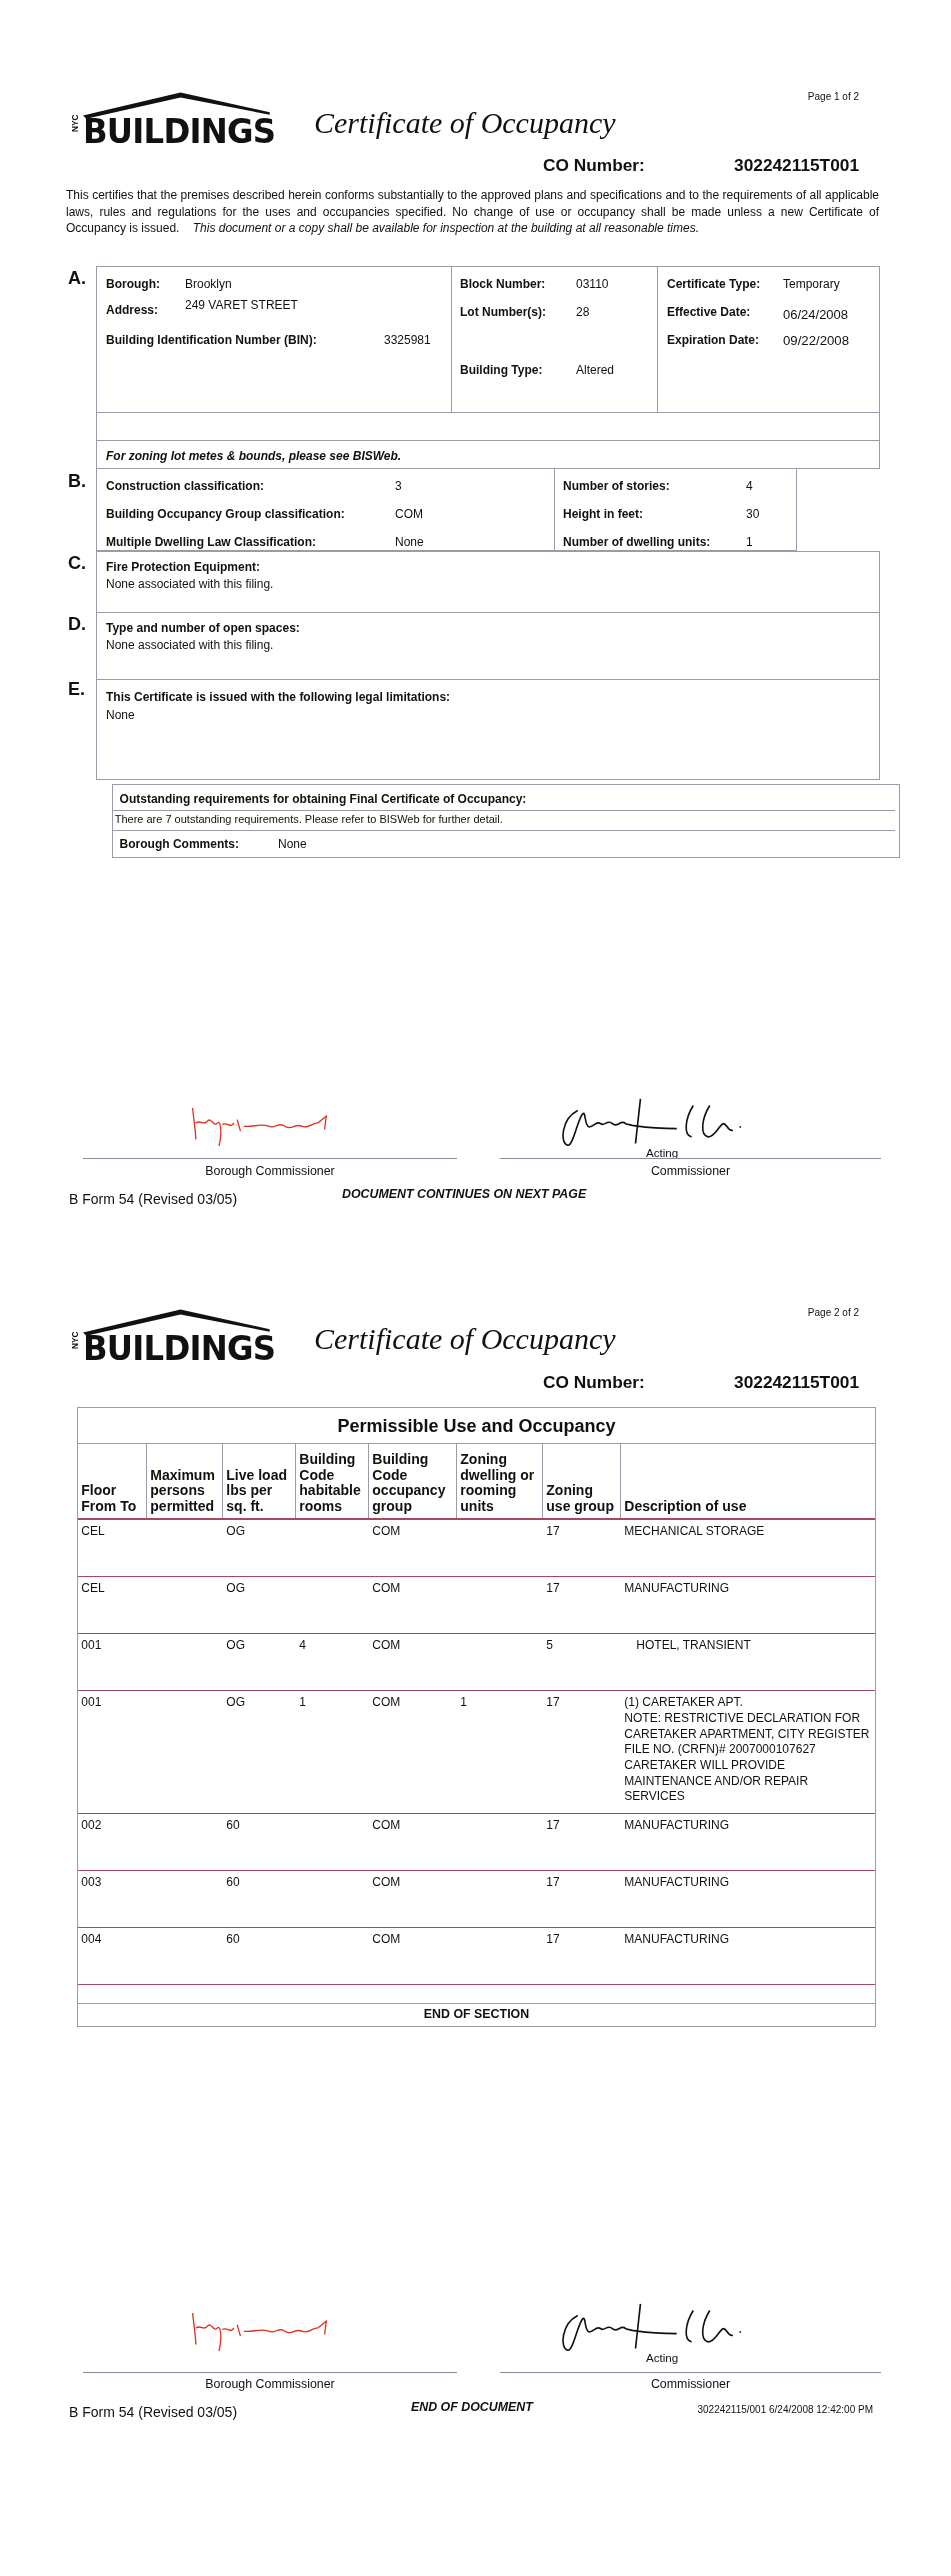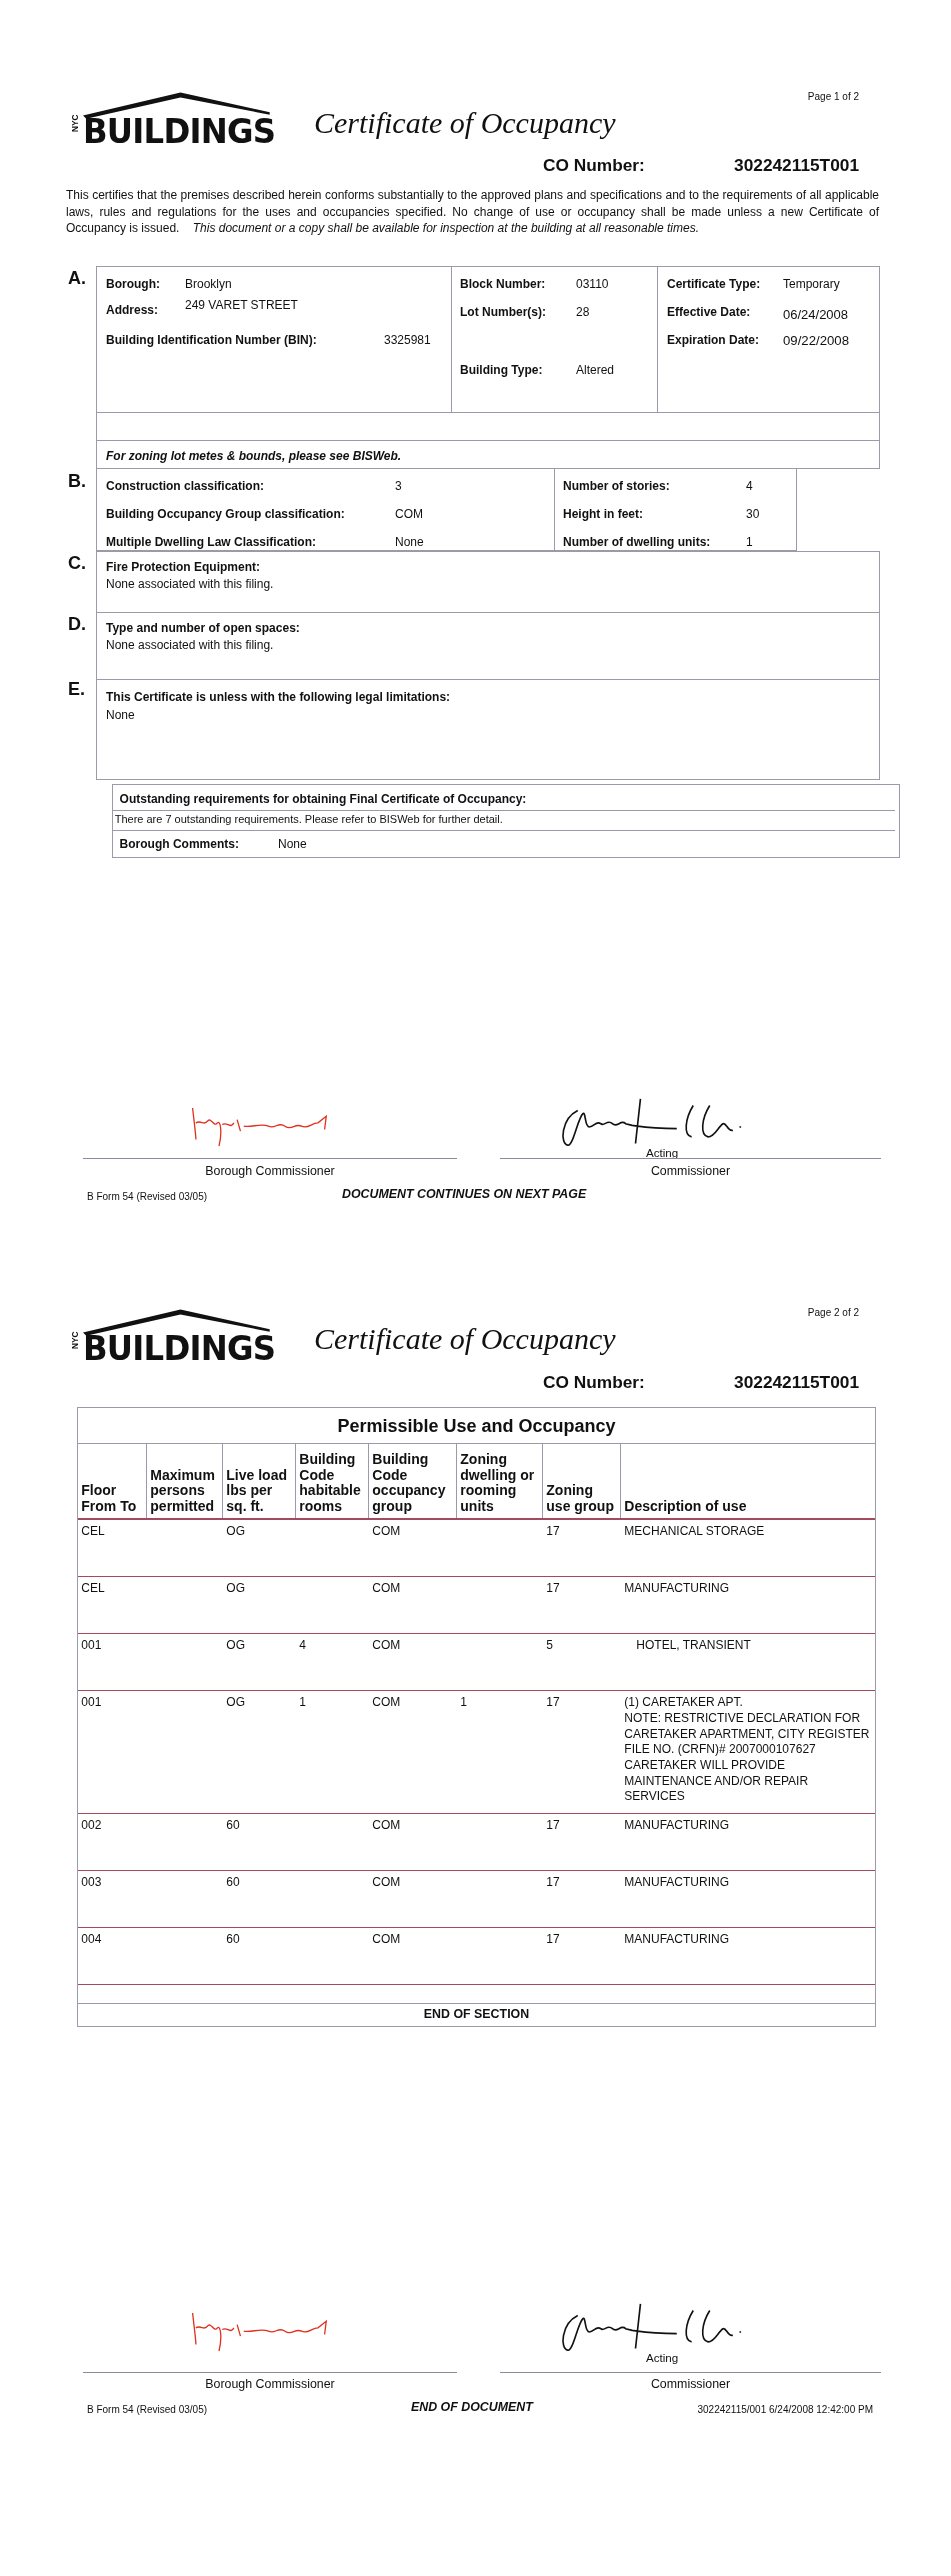--- a/index.html
+++ b/index.html
@@ -31,21 +31,21 @@
   .box { position: absolute; border: 0.8px solid #9a9aa8; box-sizing: border-box; }
   .lbl { font-weight: bold; font-size: 12px; }
   .val { font-size: 12px; }
   .abs { position: absolute; white-space: nowrap; }
 
   .vline { position: absolute; width: 0; border-left: 0.8px solid #9a9aa8; }
   .hline { position: absolute; height: 0; border-top: 0.8px solid #9a9aa8; }
 
   .sig-line { position: absolute; height: 0; border-top: 1.2px solid #8a8a9a; }
   .sig-cap { position: absolute; font-size: 12.4px; text-align: center; }
-  .footer-left { position: absolute; left: 87px; font-size: 10px; }
+  .footer-left { position: absolute; left: 69px; font-size: 14px; }
   .footer-center { position: absolute; font-size: 12.4px; font-weight: bold; font-style: italic; }
   .footer-right { position: absolute; right: 78px; font-size: 10px; }
   .acting { position: absolute; font-size: 11.6px; }
 
   
   .ptable { position: absolute; left: 77px; top: 136px; width: 799px; border: 0.8px solid #9a9aa8;
             box-sizing: border-box; }
   .ptable-title { height: 35px; line-height: 36px; text-align: center; font-size: 18px;
                   font-weight: bold; font-family: "Liberation Sans", sans-serif;
                   border-bottom: 0.8px solid #9a9aa8; }
@@ -137,21 +137,21 @@
   </div>
 
   <div class="sec-letter" style="top:614px">D.</div>
   <div class="box" style="left:96px; top:612px; width:784px; height:68px;">
     <span class="abs lbl" style="left:9px; top:8.3px">Type and number of open spaces:</span>
     <span class="abs val" style="left:9px; top:25px">None associated with this filing.</span>
   </div>
 
   <div class="sec-letter" style="top:679px">E.</div>
   <div class="box" style="left:96px; top:679px; width:784px; height:101px;">
-    <span class="abs lbl" style="left:9px; top:10px">This Certificate is unless with the following legal limitations:</span>
+    <span class="abs lbl" style="left:9px; top:10px">This Certificate is issued with the following legal limitations:</span>
     <span class="abs val" style="left:9px; top:28px">None</span>
   </div>
 
   <div class="box" style="left:112px; top:784px; width:788px; height:74px;">
     <div class="hline" style="left:0; top:25px; width:782px;"></div>
     <div class="hline" style="left:0; top:45px; width:782px;"></div>
     <span class="abs lbl" style="left:6.6px; top:6.6px">Outstanding requirements for obtaining Final Certificate of Occupancy:</span>
     <span class="abs val" style="left:1.7px; top:28px; font-size:11px">There are 7 outstanding requirements. Please refer to BISWeb for further detail.</span>
     <span class="abs lbl" style="left:6.6px; top:52px">Borough Comments:</span>
     <span class="abs val" style="left:165px; top:52px">None</span>

